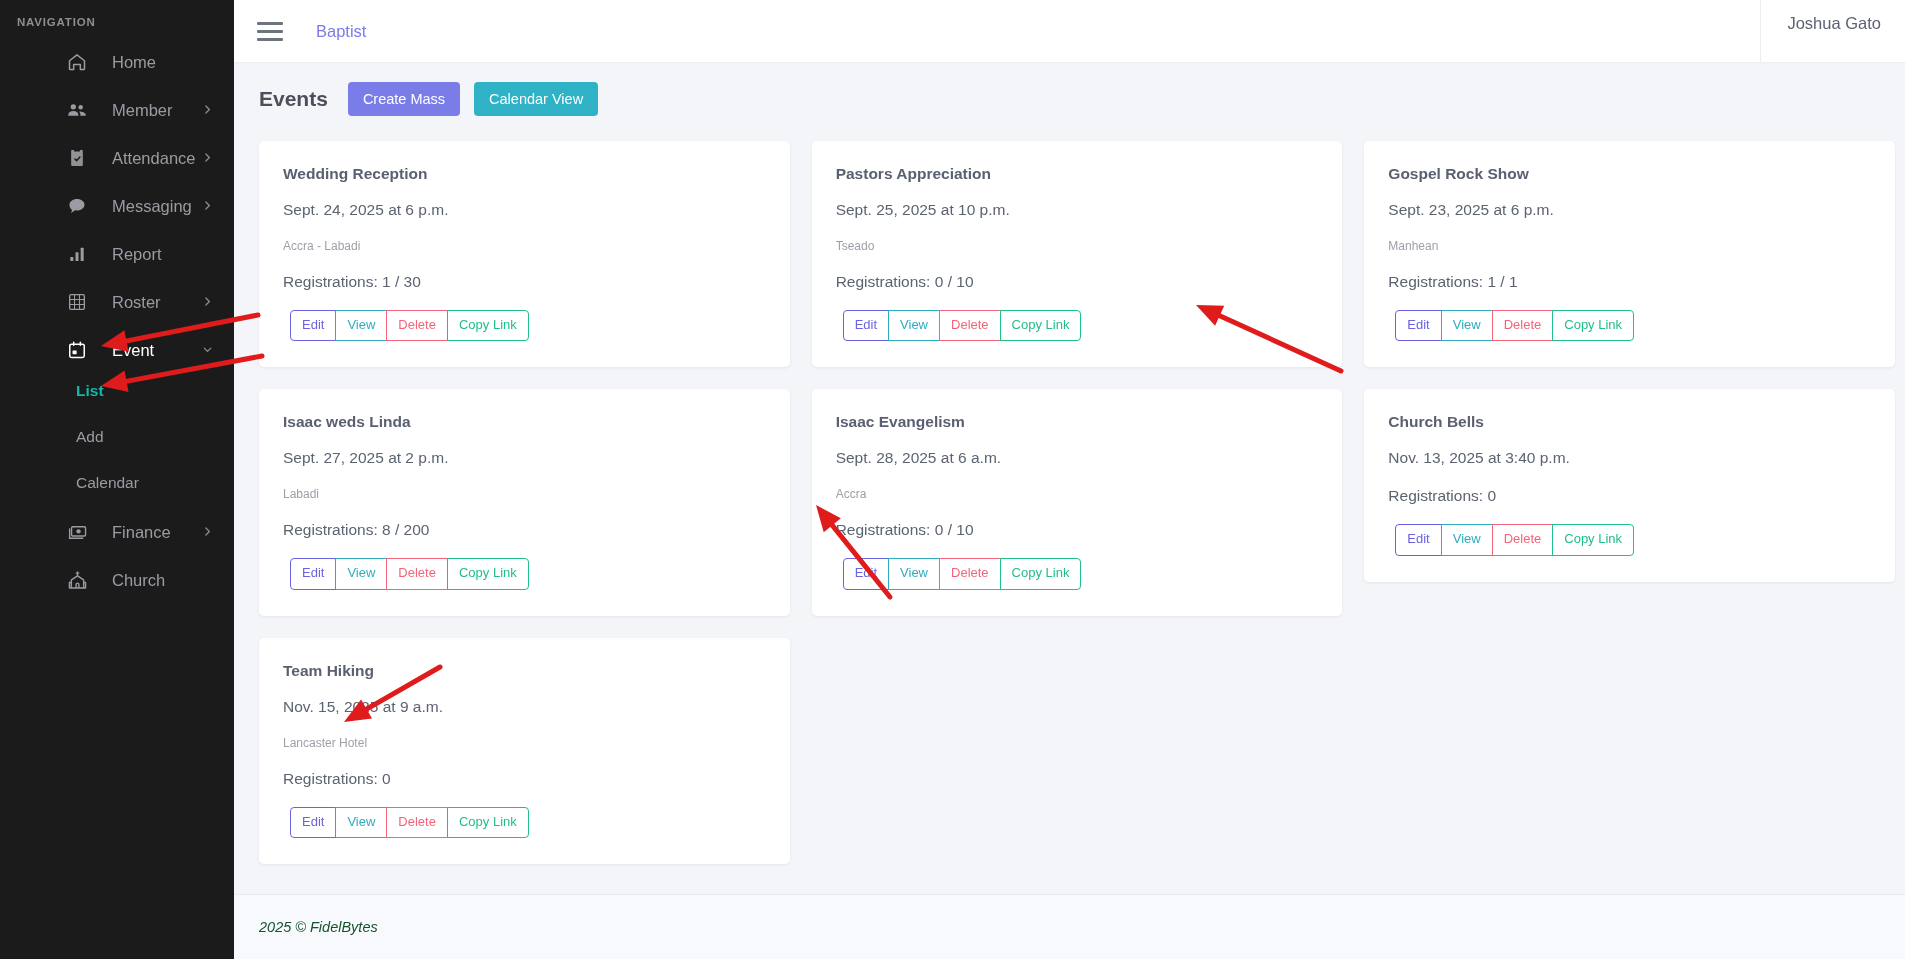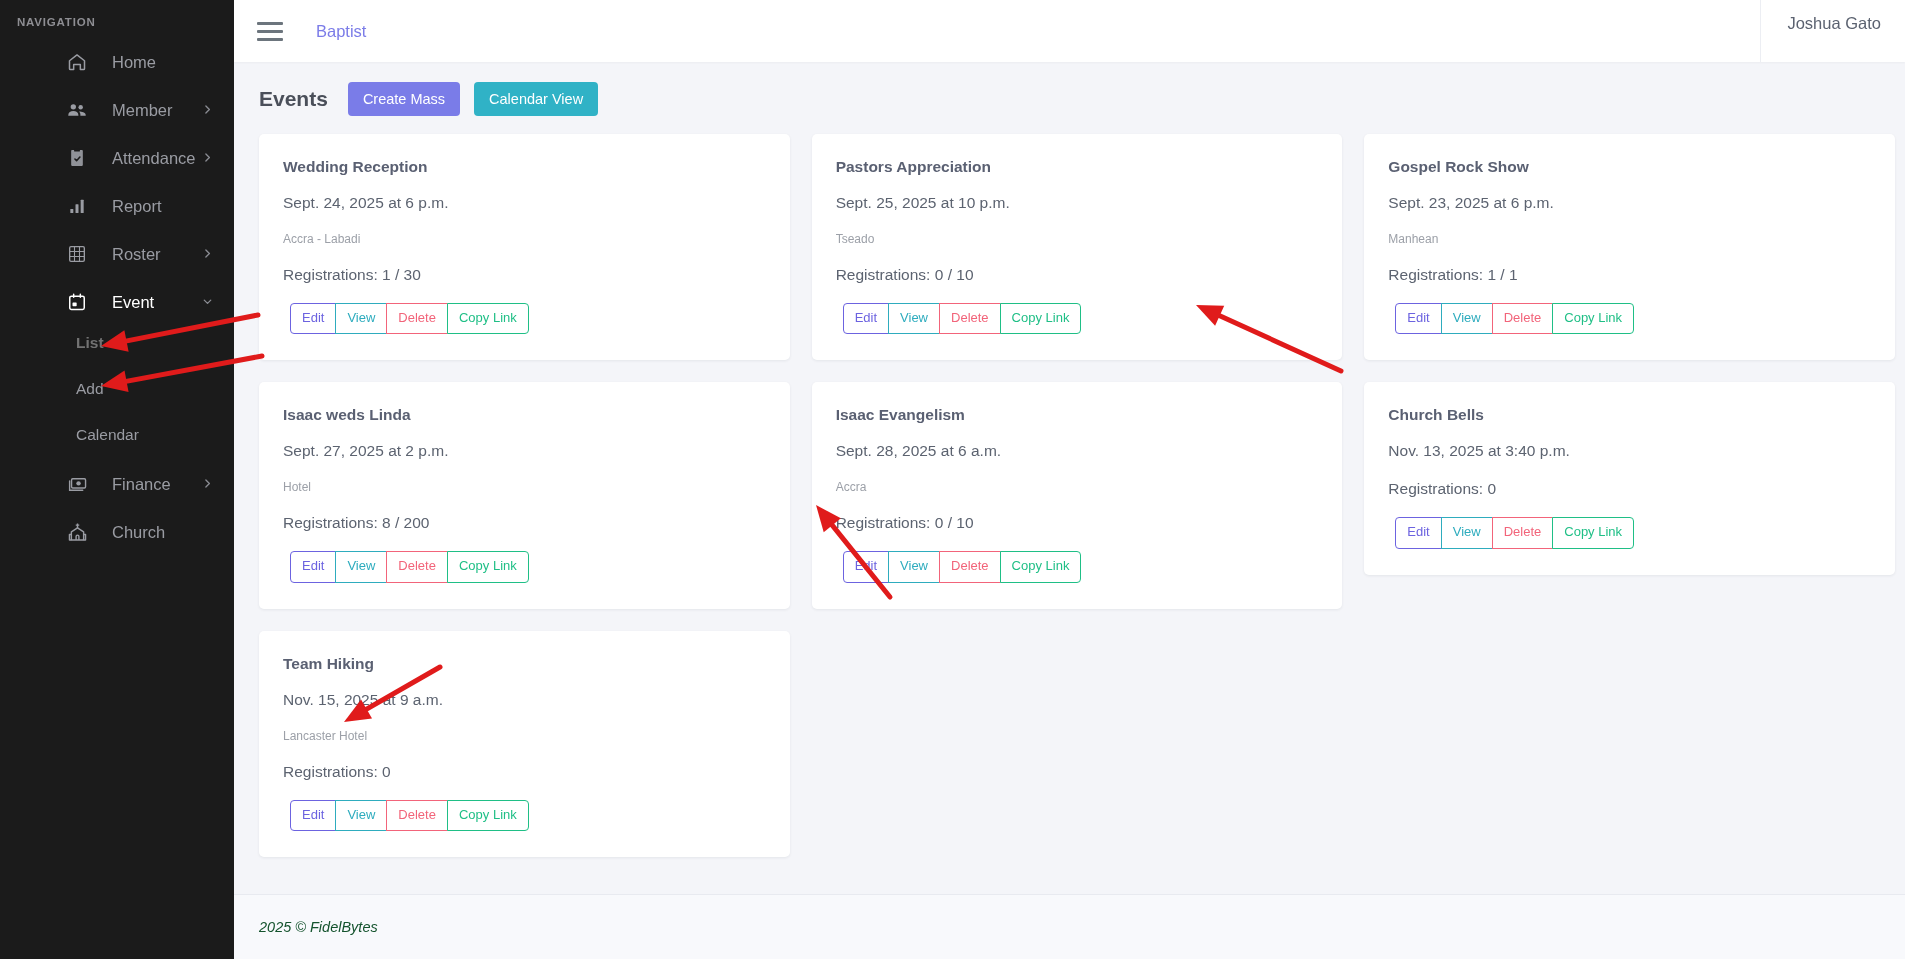--- a/index.html
+++ b/index.html
@@ -55,21 +55,21 @@
     line-height: 1;
   }
   .nav-sub {
     display: flex; align-items: center;
     height: 30px;
     padding-left: 76px;
     color: #9a9ca3;
     font-size: 15.5px;
     cursor: pointer;
   }
-  .nav-sub.active { color: #737373; font-weight: 600; }
+  .nav-sub.active { color: #14b8a6; font-weight: 600; }
   .nav-sub-wrap { padding: 2px 0 10px 0; }
   .nav-sub + .nav-sub { margin-top: 16px; }
 
   
   .main {
     flex: 1 1 auto;
     height: 959px;
     background: #f4f5f9;
     display: flex; flex-direction: column;
     position: relative;
@@ -112,21 +112,21 @@
 
   .content {
     flex: 1 1 auto;
     padding: 20px 10px 0 25px;
     overflow: hidden;
     position: relative;
   }
   .page-head {
     display: flex; align-items: center;
     gap: 14px;
-    margin-bottom: 18px;
+    margin-bottom: 25px;
     padding-left: 0;
   }
   .page-title {
     font-size: 21px; font-weight: 700; color: #4a4f5a;
     margin-right: 6px;
   }
   .btn-primary {
     background: #7a7ce8; color: #fff;
     border: none; border-radius: 4px;
     padding: 9px 15px; font-size: 14.5px;
@@ -243,20 +243,31 @@
         </div>
         <div class="nav-item">
           <span class="ic">
             <svg width="20" height="20" viewBox="0 0 24 24" fill="currentColor">
               <path d="M6 2.5h12a1 1 0 0 1 1 1v17a1 1 0 0 1-1 1H6a1 1 0 0 1-1-1v-17a1 1 0 0 1 1-1z" opacity=".92"></path>
               <path d="M9.5 13.2l2 2 4-4.3" stroke="#1b1b1b" stroke-width="1.9" fill="none" stroke-linecap="round" stroke-linejoin="round"></path>
               <rect x="8.5" y="1" width="7" height="3.3" rx=".8" fill="#1b1b1b"></rect>
             </svg>
           </span>
           <span class="label">Attendance</span>
+          <span class="chev"><svg width="13" height="13" viewBox="0 0 24 24" fill="none" stroke="currentColor" stroke-width="2.4" stroke-linecap="round" stroke-linejoin="round">
+              <path d="M9 5.5 15.5 12 9 18.5"></path>
+            </svg></span>
+        </div>
+        <div class="nav-item">
+          <span class="ic">
+            <svg width="20" height="20" viewBox="0 0 24 24" fill="currentColor">
+              <path d="M12 3.5c5 0 9 3.1 9 6.9 0 3.8-4 6.9-9 6.9-.8 0-1.6-.1-2.3-.2L5 20.3l1-3.6C4.2 15.5 3 13.1 3 10.4 3 6.6 7 3.5 12 3.5z"></path>
+            </svg>
+          </span>
+          <span class="label">Messaging</span>
           <span class="chev"><svg width="13" height="13" viewBox="0 0 24 24" fill="none" stroke="currentColor" stroke-width="2.4" stroke-linecap="round" stroke-linejoin="round">
               <path d="M9 5.5 15.5 12 9 18.5"></path>
             </svg></span>
         </div>
         <div class="nav-item">
           <span class="ic">
             <svg width="20" height="20" viewBox="0 0 24 24" fill="currentColor">
               <rect x="4" y="15.5" width="3.6" height="5" rx=".6"></rect>
               <rect x="10.2" y="10" width="3.6" height="10.5" rx=".6"></rect>
               <rect x="16.4" y="4.5" width="3.6" height="16" rx=".6"></rect>
@@ -352,21 +363,21 @@
               <button class="bg-view">View</button>
               <button class="bg-delete">Delete</button>
               <button class="bg-copy">Copy Link</button>
             </div></div>
           <div class="card"><div class="card-title">Gospel Rock Show</div><div class="card-date">Sept. 23, 2025 at 6 p.m.</div><div class="card-loc">Manhean</div><div class="card-reg">Registrations: 1 / 1</div><div class="btn-group">
               <button class="bg-edit">Edit</button>
               <button class="bg-view">View</button>
               <button class="bg-delete">Delete</button>
               <button class="bg-copy">Copy Link</button>
             </div></div>
-          <div class="card"><div class="card-title">Isaac weds Linda</div><div class="card-date">Sept. 27, 2025 at 2 p.m.</div><div class="card-loc">Hotel</div><div class="card-reg">Registrations: 8 / 200</div><div class="btn-group">
+          <div class="card"><div class="card-title">Isaac weds Linda</div><div class="card-date">Sept. 27, 2025 at 2 p.m.</div><div class="card-loc">Labadi</div><div class="card-reg">Registrations: 8 / 200</div><div class="btn-group">
               <button class="bg-edit">Edit</button>
               <button class="bg-view">View</button>
               <button class="bg-delete">Delete</button>
               <button class="bg-copy">Copy Link</button>
             </div></div>
           <div class="card"><div class="card-title">Isaac Evangelism</div><div class="card-date">Sept. 28, 2025 at 6 a.m.</div><div class="card-loc">Accra</div><div class="card-reg">Registrations: 0 / 10</div><div class="btn-group">
               <button class="bg-edit">Edit</button>
               <button class="bg-view">View</button>
               <button class="bg-delete">Delete</button>
               <button class="bg-copy">Copy Link</button>

